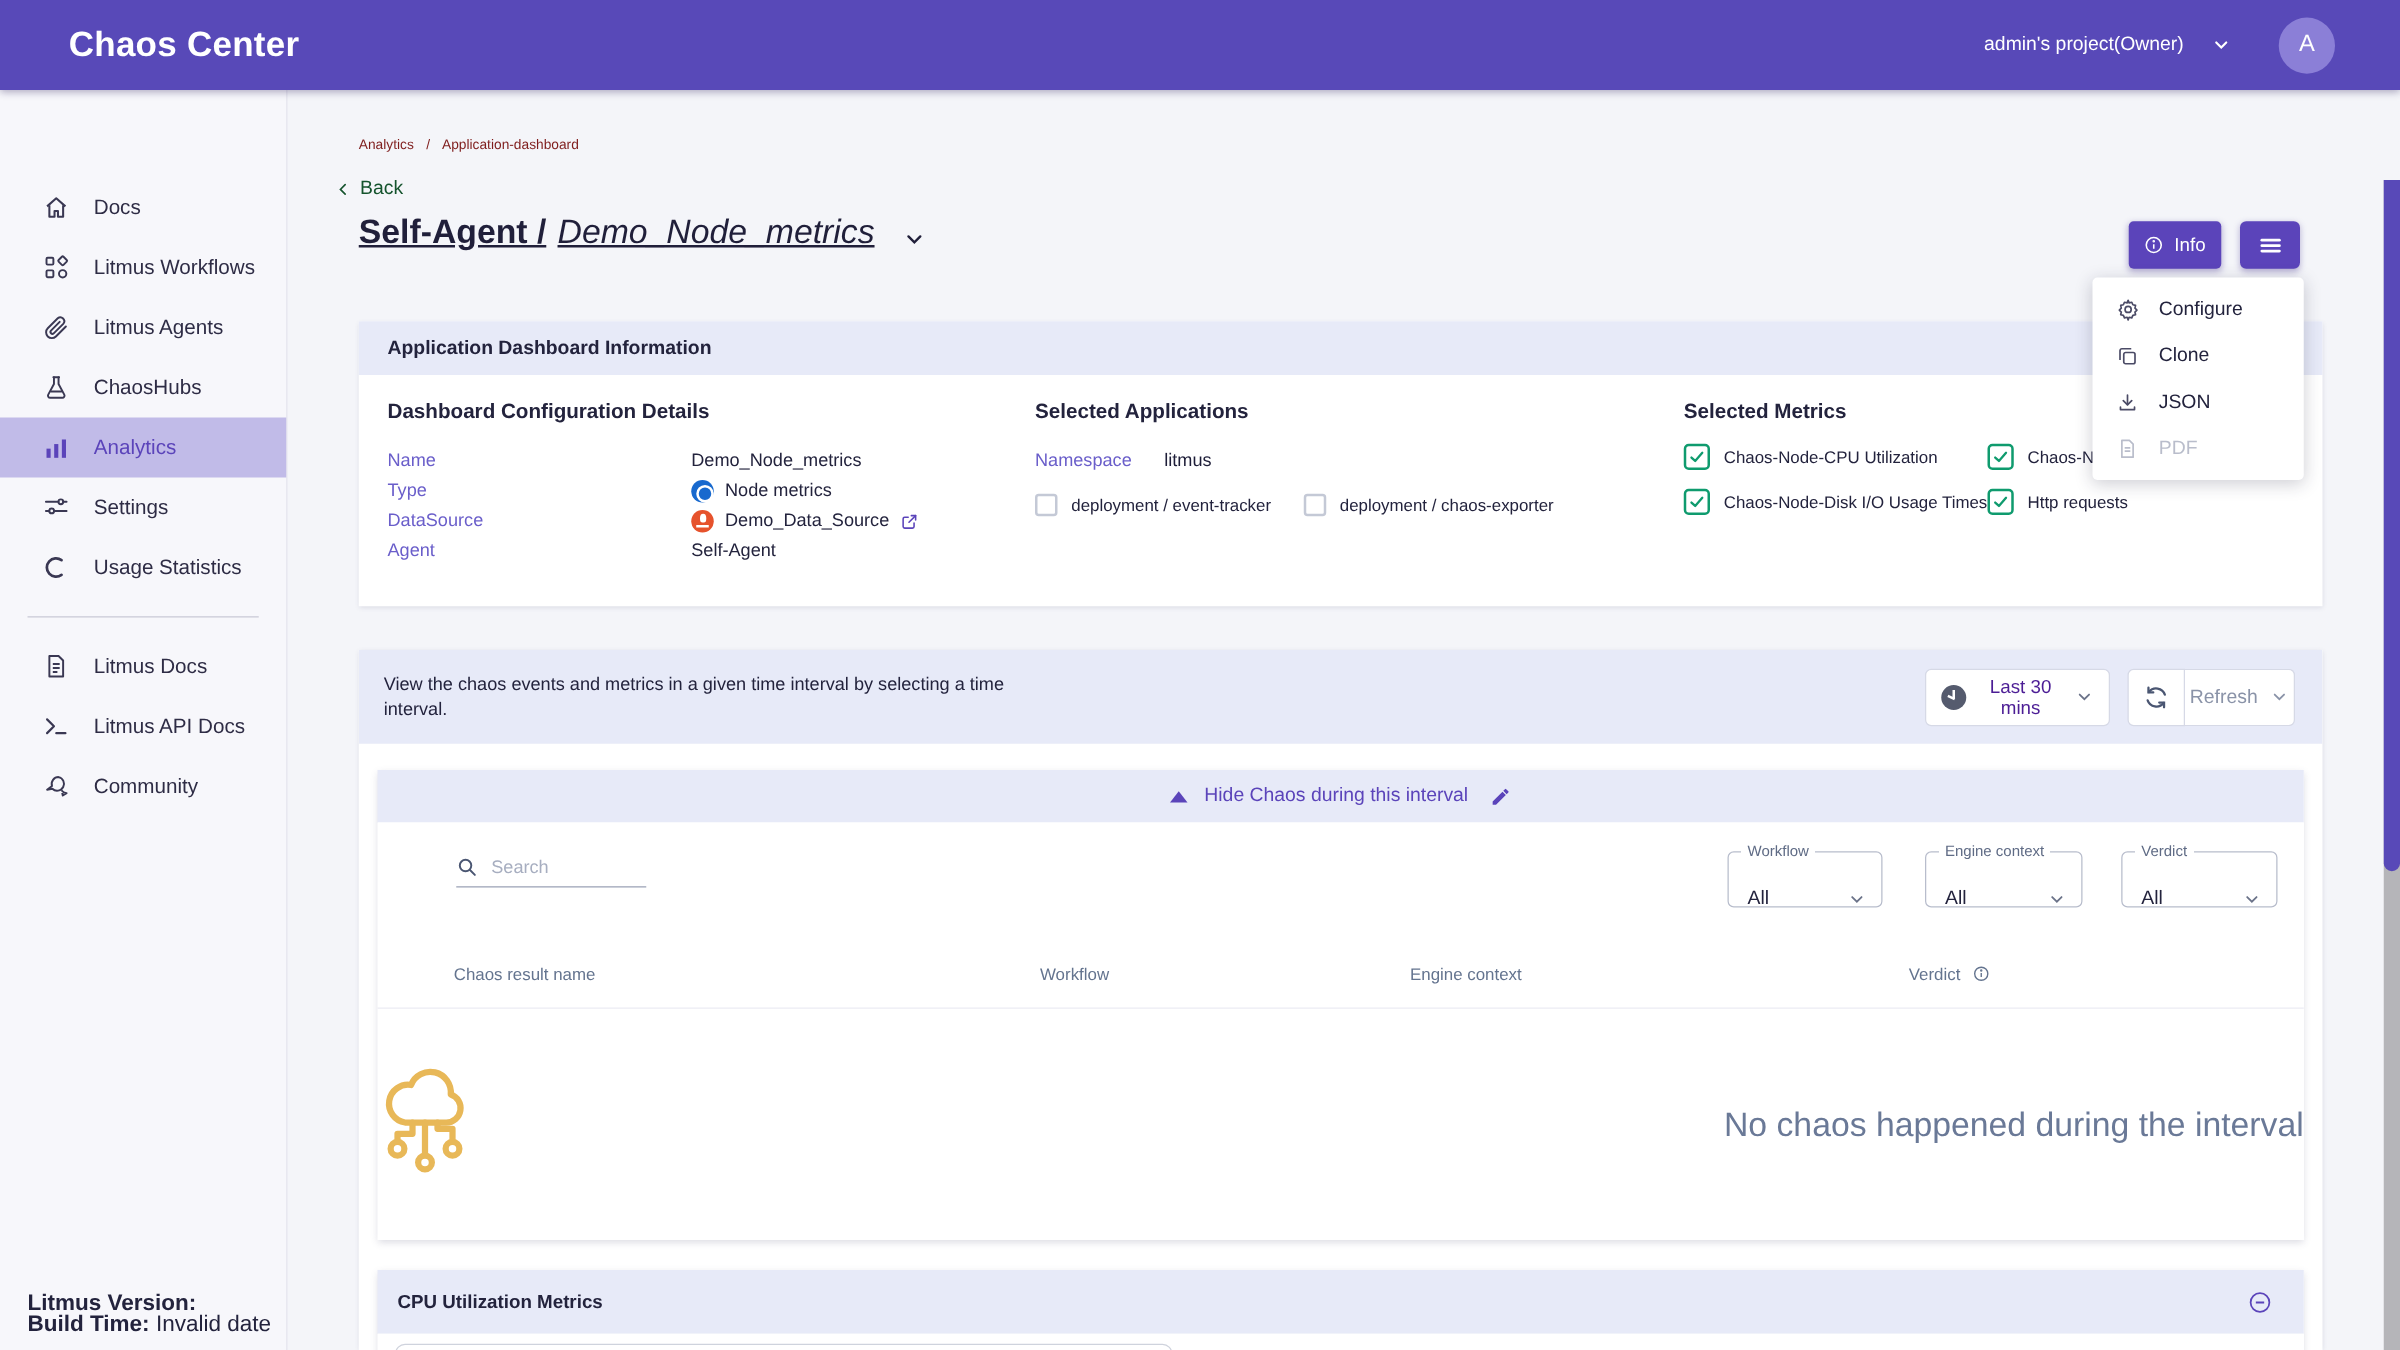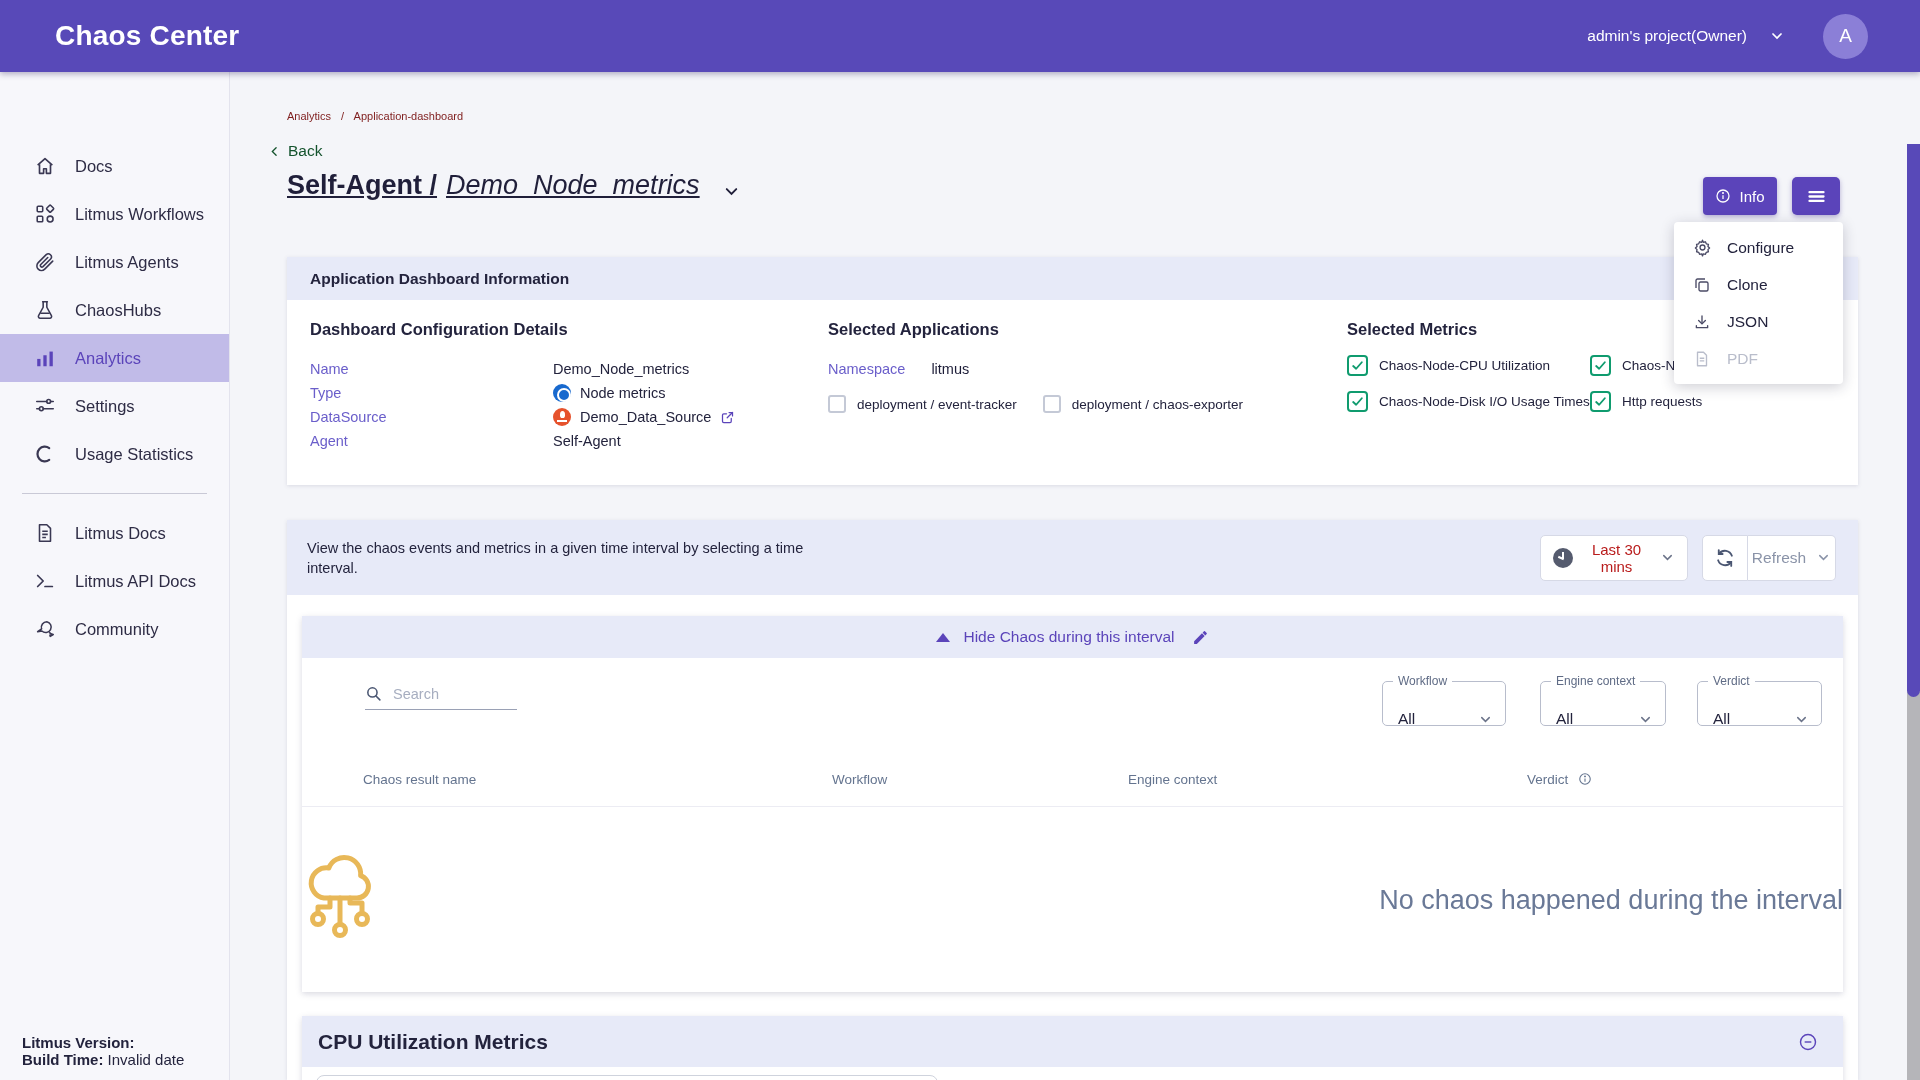--- a/index.html
+++ b/index.html
@@ -21,21 +21,21 @@
   .sidebar { position:absolute; left:0; top:72px; width:230px; height:1008px;
     background:#f7f7fb; border-right:1px solid #e3e3ed; z-index:20; }
   .nav { padding-top:70px; }
   .nav-item { height:48px; display:flex; align-items:center; cursor:pointer;
     color:#2E2C45; font-size:16.5px; font-weight:500; }
   .nav-item .nicon { width:24px; height:24px; margin-left:33px; margin-right:18px;
     display:flex; align-items:center; justify-content:center; color:#3A3853; flex:none; }
   .nav-item.active { background:var(--selected-bg,#C1BBE8); color:var(--purple,#5B44BA); }
   .nav-item.active .nicon { color:var(--purple,#5B44BA); }
   .nav-divider { height:1px; background:#c9c9d6; margin:15px 22px; }
-  .side-footer { position:absolute; left:22px; bottom:12px; font-size:15px; line-height:17px; color:#23233d; }
+  .side-footer { position:absolute; left:22px; bottom:12px; font-size:18px; line-height:17px; color:#23233d; }
   .side-footer b { font-weight:700; }
 
   
   .main { position:absolute; left:230px; top:72px; width:1690px; height:1008px; }
 
   .breadcrumb { position:absolute; left:57px; top:38px; font-size:11px; color:#7f1d1d; }
   .breadcrumb .crumb { cursor:pointer; }
   .breadcrumb .sep { margin:0 7px; }
   .back-link { position:absolute; left:38px; top:70px; font-size:15.5px; color:#14532d;
     display:flex; align-items:center; gap:7px; cursor:pointer; }
@@ -95,21 +95,21 @@
   .col-metrics { left:1060px; width:505px; }
   .metric-grid { margin-top:16px; display:grid; grid-template-columns:243px auto; row-gap:15px; }
 
   
   .outer-card { position:absolute; left:57px; top:448px; width:1571px; height:560px;
     background:#fff; box-shadow:0 1px 4px rgba(80,80,120,.16); overflow:hidden; }
   .time-bar { height:75px; background:var(--lavender,#E7EAF8); display:flex; align-items:center; padding:0 20px; }
   .time-text { width:540px; font-size:14.5px; line-height:20px; color:#23233d; }
   .time-controls { margin-left:auto; display:flex; align-items:center; margin-right:2px; }
   .btn-time { width:148px; height:46px; background:#fff; border:1px solid #D6D9E6; border-radius:5px;
-    display:flex; align-items:center; gap:12px; padding:0 12px; cursor:pointer; font-family:inherit; font-size:15px; color:#b91c1c; }
+    display:flex; align-items:center; gap:12px; padding:0 12px; cursor:pointer; font-family:inherit; font-size:15px; color:#4c1d95; }
   .clock-ico { width:20px; height:20px; border-radius:50%; background:#555B6E; position:relative; flex:none; }
   .clock-ico::after { content:""; position:absolute; left:9px; top:4px; width:2px; height:7px; background:#fff; }
   .clock-ico::before { content:""; position:absolute; left:5px; top:9px; width:6px; height:2px; background:#fff; transform:rotate(25deg); }
   .btn-time .chev { margin-left:auto; color:#6b7389; display:flex; }
   .refresh-group { display:flex; margin-left:14px; }
   .btn-refresh-ico { width:46px; height:46px; background:#fff; border:1px solid #D6D9E6;
     border-radius:5px 0 0 5px; display:flex; align-items:center; justify-content:center; color:#4A5672; cursor:pointer; }
   .btn-refresh { width:88px; height:46px; background:#fff; border:1px solid #D6D9E6; border-left:none;
     border-radius:0 5px 5px 0; display:flex; align-items:center; justify-content:center; gap:10px;
     color:#8A93A8; font-size:15.5px; cursor:pointer; font-family:inherit; }
@@ -136,21 +136,21 @@
   .f-verdict { left:1395px; width:125px; }
   .thead-cell { position:absolute; top:114px; font-size:13.5px; color:var(--gray-blue,#64748F); }
   .th-info { display:inline-flex; vertical-align:-2px; margin-left:6px; color:#64748F; cursor:pointer; }
   .thead-line { position:absolute; left:0; right:0; top:148px; height:1px; background:#ECECF3; }
   .empty-state { position:absolute; left:0; right:0; top:150px; bottom:0; display:flex;
     align-items:center; justify-content:space-between; gap:18px; }
   .empty-msg { font-size:27px; color:#6A7997; }
 
   .cpu-card { margin:24px 15px 0; box-shadow:0 2px 6px rgba(80,80,120,.22); }
   .cpu-bar { height:51px; background:var(--lavender,#E7EAF8); display:flex; align-items:center; padding:0 25px 0 16px; }
-  .cpu-title { font-size:21px; font-weight:700; color:#23233d; }
+  .cpu-title { font-size:15px; font-weight:700; color:#23233d; }
   .collapse-btn { margin-left:auto; color:var(--purple,#5B44BA); display:flex; cursor:pointer; }
   .cpu-body { position:relative; height:60px; background:#fff; }
   .mini-box { position:absolute; left:14px; top:8px; width:622px; height:44px;
     border:1px solid #CFD3DD; border-radius:8px; }
 
   
   .scrollbar { position:absolute; right:0; top:72px; width:13px; height:1008px; background:#B5B5B9; z-index:50; }
   .scroll-thumb { position:absolute; left:0; top:0; width:13px; height:553px;
     background:var(--header-purple,#5849B8); border-radius:0 0 7px 7px; cursor:pointer; }
 

